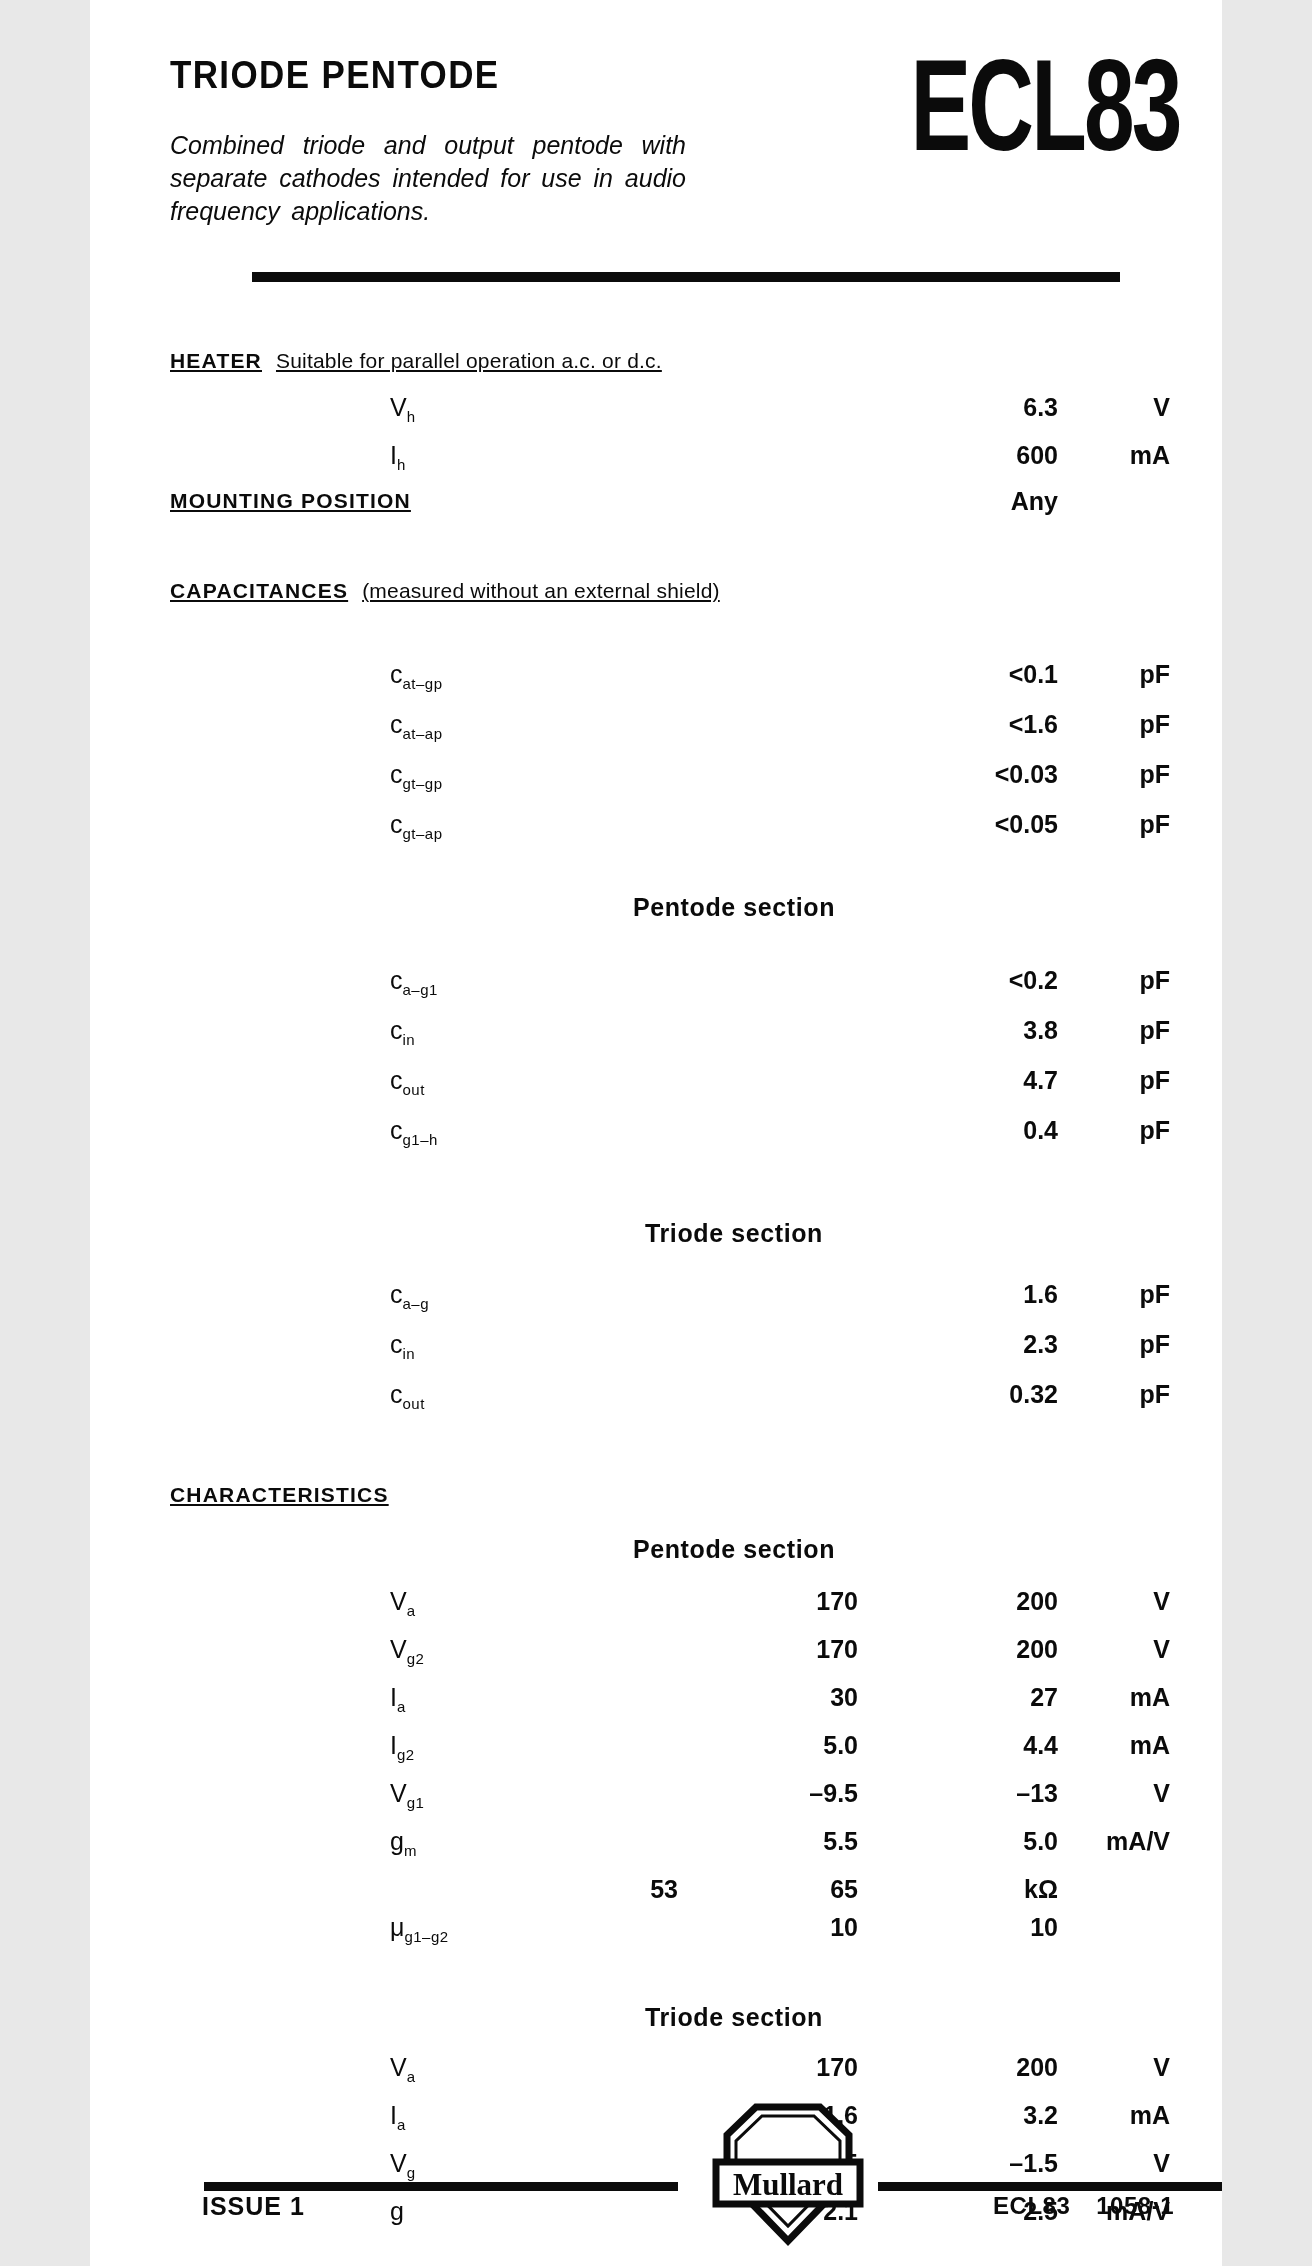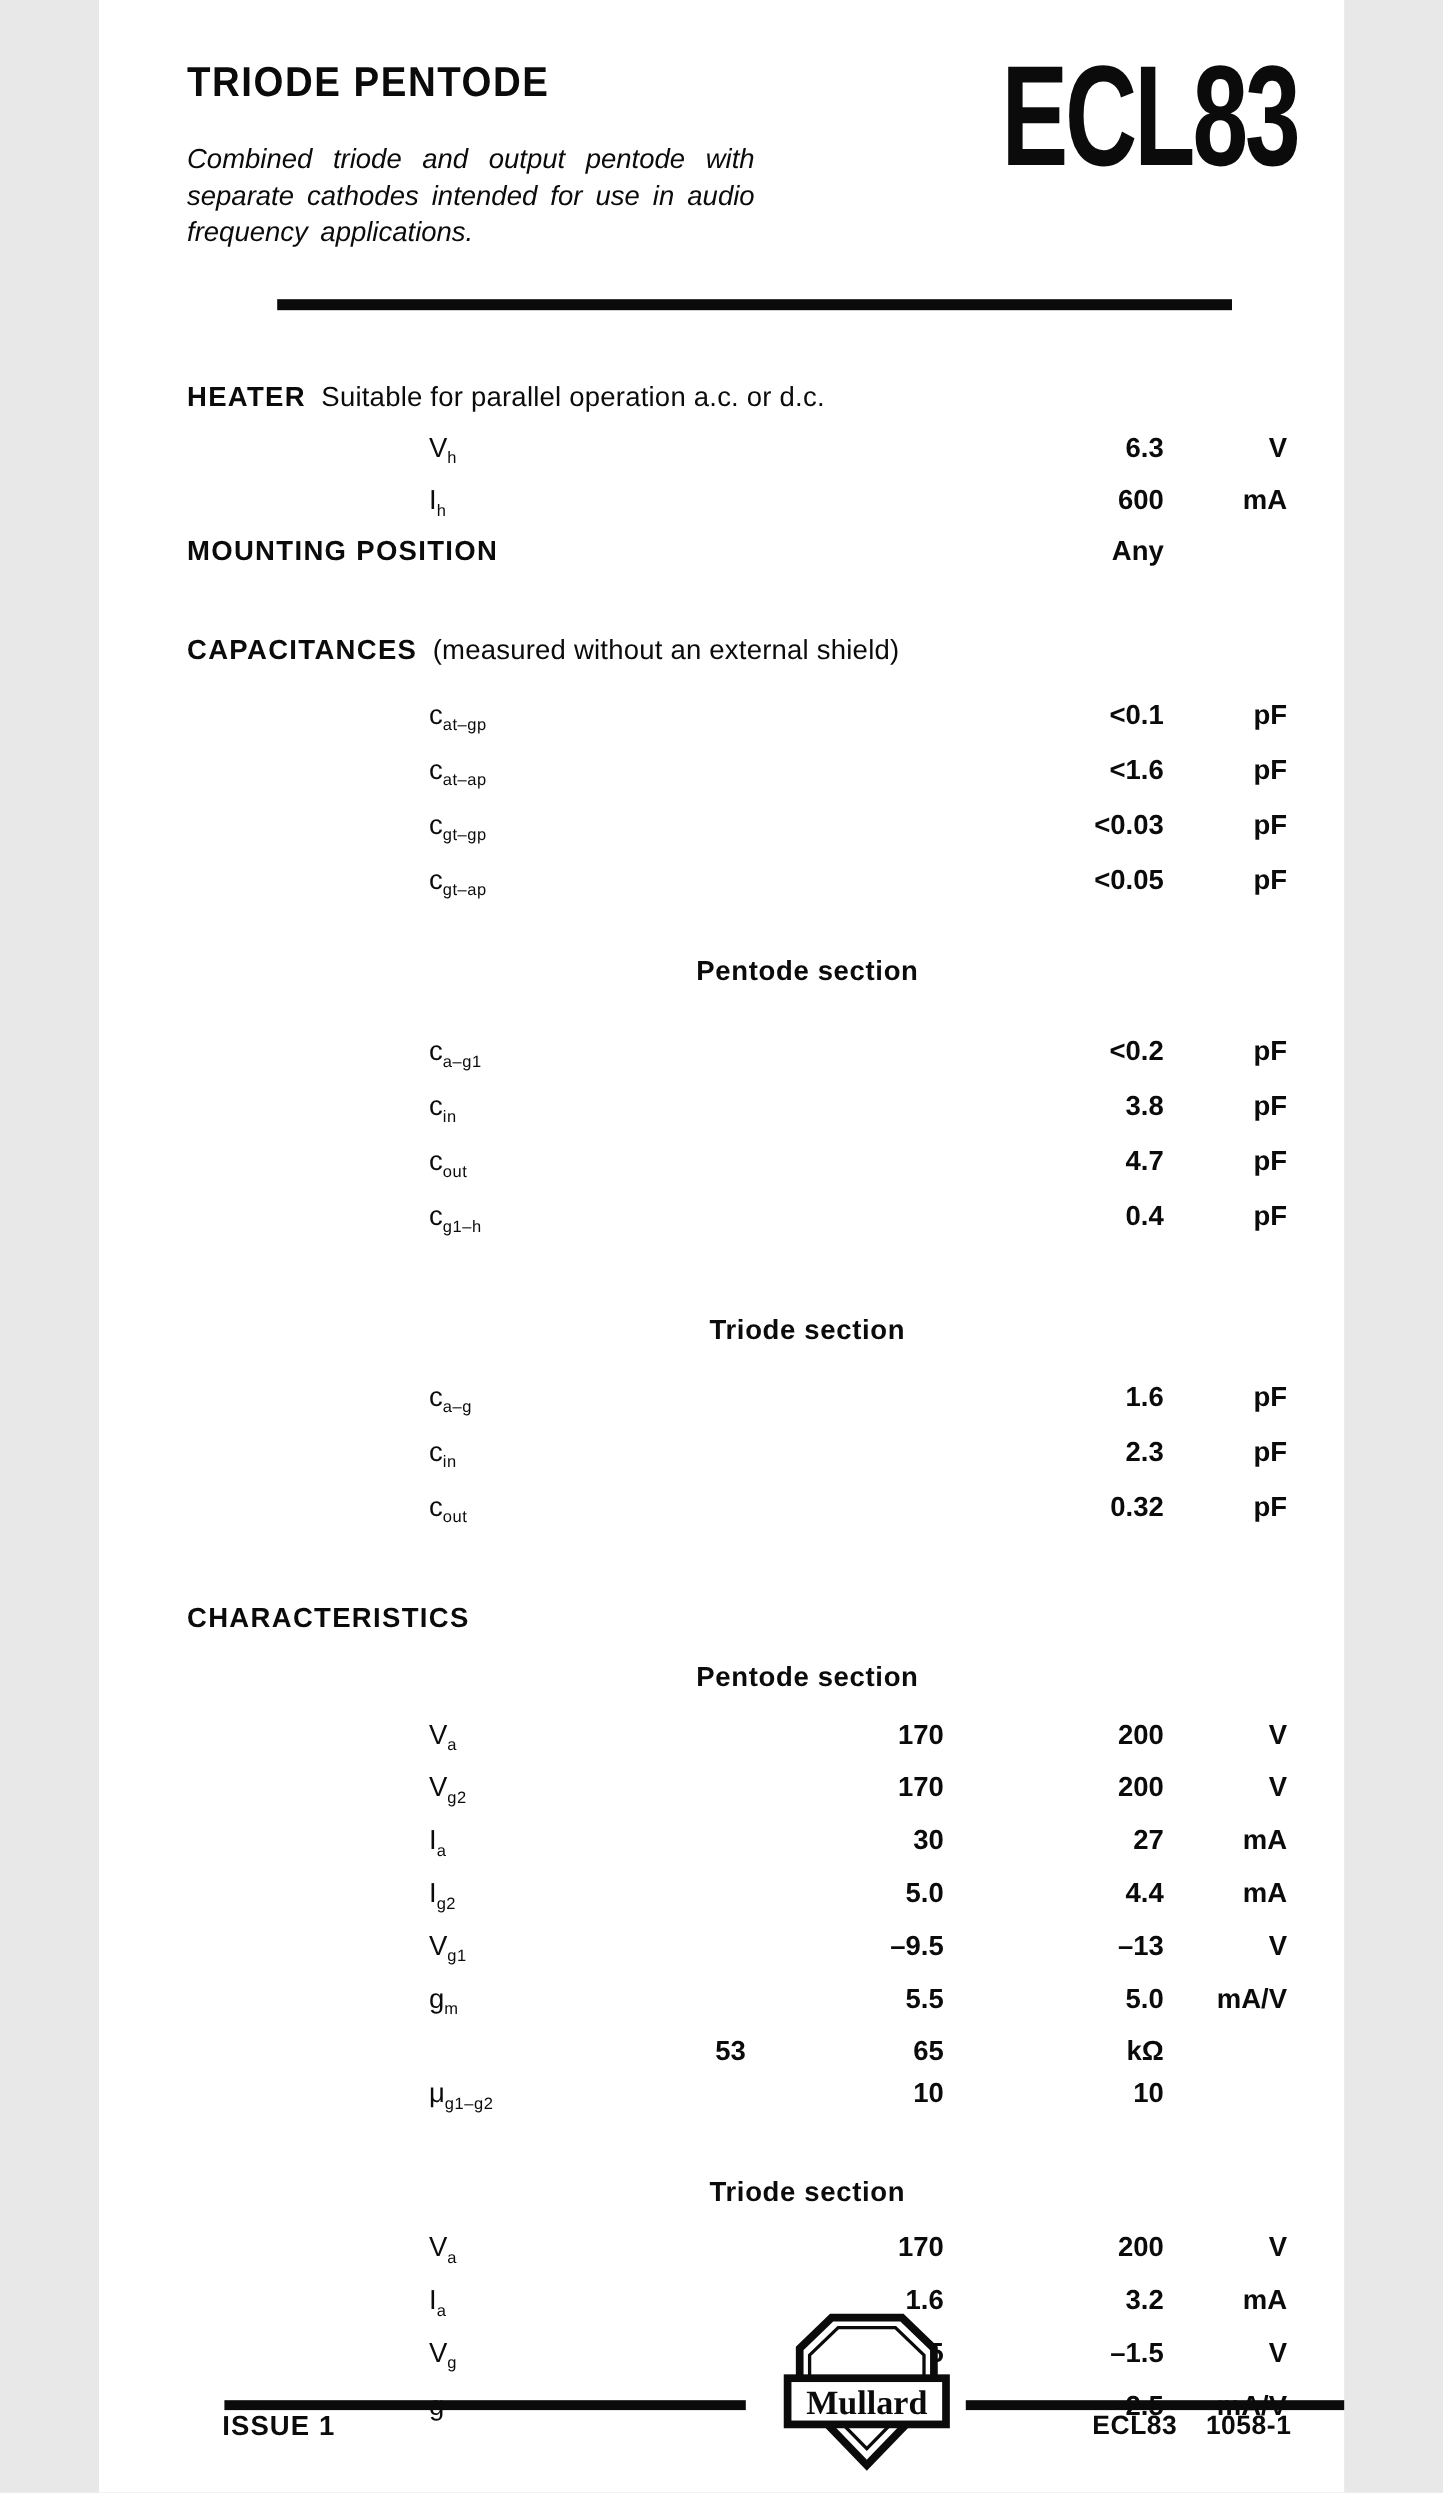--- a/index.html
+++ b/index.html
@@ -25,21 +25,21 @@
   }
   .part-number {
     position:absolute; top:-20px; right:-10px;
     font-size:130px; font-weight:bold; letter-spacing:-4px;
     transform:scaleX(.70); transform-origin:top right; line-height:1.1;
     white-space:nowrap;
   }
   .top-rule { height:10px; background:#0b0b0b; margin:44px 50px 0 82px; }
 
   
-  .h1 { font-size:25px; font-weight:bold; letter-spacing:1.2px; line-height:34px; }
+  .h1 { font-size:21px; font-weight:bold; letter-spacing:1.2px; line-height:34px;text-decoration:underline; }
   .h1 .note { font-weight:normal; letter-spacing:.2px; margin-left:14px; }
   .h2 { font-size:25px; font-weight:bold; letter-spacing:.6px; padding-left:128px; line-height:34px;text-align:center; }
 
   .sec-heater { margin-top:62px; }
   .rows { margin-top:10px; }
   .row {
     display:grid; grid-template-columns:1fr 180px 200px 112px;
     line-height:40px; font-size:25px;
   }
   .tight .row { line-height:38px; }
@@ -47,21 +47,21 @@
   sub.ss { font-size:15px; letter-spacing:.5px; }
   .v1,.v2 { text-align:right; font-weight:bold; }
   .unit { text-align:right; font-weight:bold; }
 
   .sec-mounting { }
   .sec-mounting .row { line-height:34px; }
   .sec-mounting .sym { padding-left:0; }
   .sec-mounting .v2 { font-weight:bold; }
 
   .sec-caps { margin-top:56px; }
-  .sec-caps .rows { margin-top:22px; }
+  .sec-caps .rows { margin-top:46px; }
   .sub-caps-pentode { margin-top:36px; }
   .sub-caps-pentode .rows { margin-top:36px; }
   .sub-caps-triode { margin-top:56px; }
   .sub-caps-triode .rows { margin-top:24px; }
 
   .sec-char { margin-top:54px; }
   .sub-char-pentode { margin-top:20px; }
   .sub-char-pentode .rows { margin-top:16px; }
   .sub-char-triode { margin-top:44px; }
   .sub-char-triode .rows { margin-top:14px; }

